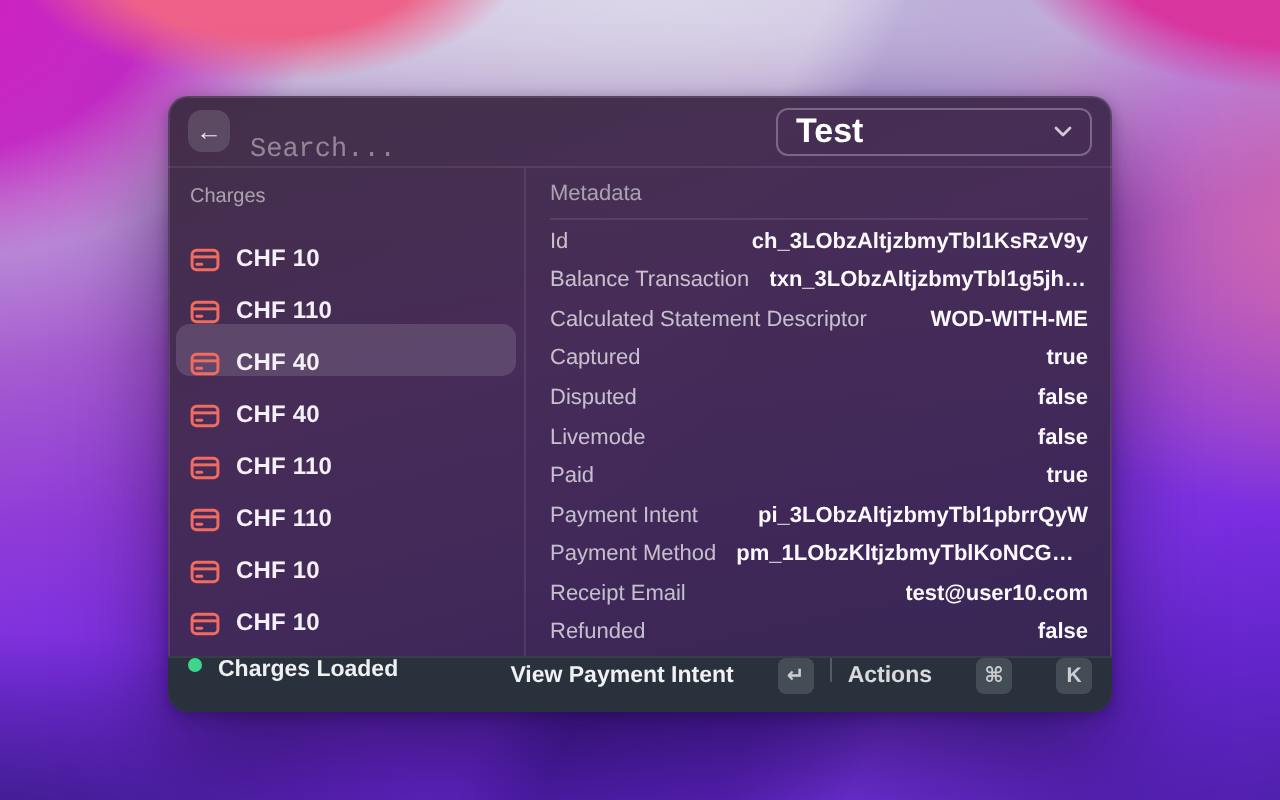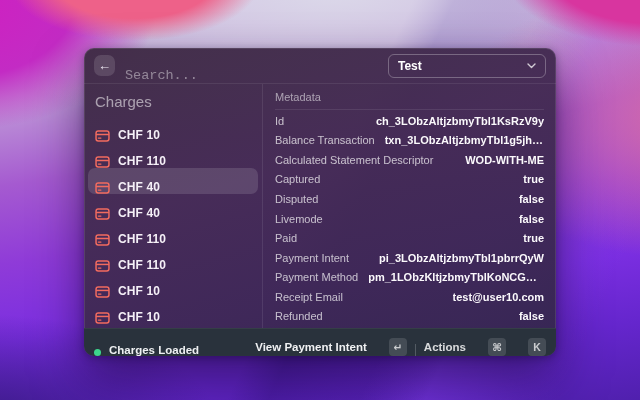--- a/index.html
+++ b/index.html
@@ -47,28 +47,28 @@
     flex: 1; min-width: 0;
     background: transparent; border: none; outline: none;
     color: #ffffff; font-size: 13.5px; font-family: Liberation Mono, monospace; margin-top: 20px;
   }
   .search-input::placeholder { color: rgba(255,255,255,0.42); }
   .dropdown {
     width: 158px; height: 24px; flex: 0 0 158px;
     border: 1px solid rgba(255,255,255,0.28); border-radius: 6px;
     display: flex; align-items: center; justify-content: space-between;
     padding: 0 9px; cursor: pointer;
-    color: #ffffff; font-size: 12px; font-weight: bold;
+    color: #ffffff; font-size: 17px; font-weight: bold;
   }
   .dropdown .chev { color: rgba(255,255,255,0.75); display: flex; }
 
   
   .content { flex: 1; display: flex; min-height: 0; }
   .left-panel { width: 178px; flex: 0 0 178px; padding: 4px 4px 0 4px; overflow: hidden; }
-  .section-title { font-size: 15px; color: rgba(255,255,255,0.55); padding: 5px 7px 6px; }
+  .section-title { font-size: 10px; color: rgba(255,255,255,0.55); padding: 5px 7px 6px; }
   .list-item {
     height: 26px; display: flex; align-items: flex-end; gap: 8px;
     padding: 0 7px; border-radius: 7px; cursor: pointer;
     font-size: 12px; font-weight: bold; color: #f5f0f7; letter-spacing: 0.1px;
   }
   .list-item.selected { background: rgba(255,255,255,0.13); }
   .card-icon { flex: 0 0 15px; display: flex; }
 
   .v-divider { width: 1px; flex: 0 0 1px; background: rgba(255,255,255,0.09); }
 
@@ -80,21 +80,21 @@
   .meta-rows { flex: 1; display: flex; flex-direction: column; padding: 1px 0 2px; }
   .meta-row { flex: 1; display: flex; align-items: center; justify-content: space-between; gap: 10px; }
   .meta-label { font-size: 11px; color: rgba(255,255,255,0.70); white-space: nowrap; }
   .meta-value { font-size: 11px; font-weight: bold; color: #fbf9fc; white-space: nowrap; overflow: hidden; text-overflow: ellipsis; }
 
   
   .footer {
     height: 28px; flex: 0 0 28px;
     background: rgba(41,51,59,0.96);
     border-top: 1px solid rgba(255,255,255,0.06);
-    display: flex; align-items: flex-end; gap: 8px; padding: 0 10px;
+    display: flex; align-items: flex-start; gap: 8px; padding: 0 10px;
   }
   .status-dot { width: 7px; height: 7px; border-radius: 50%; background: #3dd68c; flex: 0 0 7px; }
   .status-text { font-size: 11.5px; font-weight: bold; color: #eef0f2; }
   .footer-spacer { flex: 1; }
   .footer-action {
     display: flex; align-items: center; gap: 22px; cursor: pointer;
     font-size: 11.5px; font-weight: bold; color: #f0f1f3; background: none; border: none; font-family: inherit;
   }
   .keycap {
     min-width: 18px; height: 18px; padding: 0 4px; border-radius: 4px;

